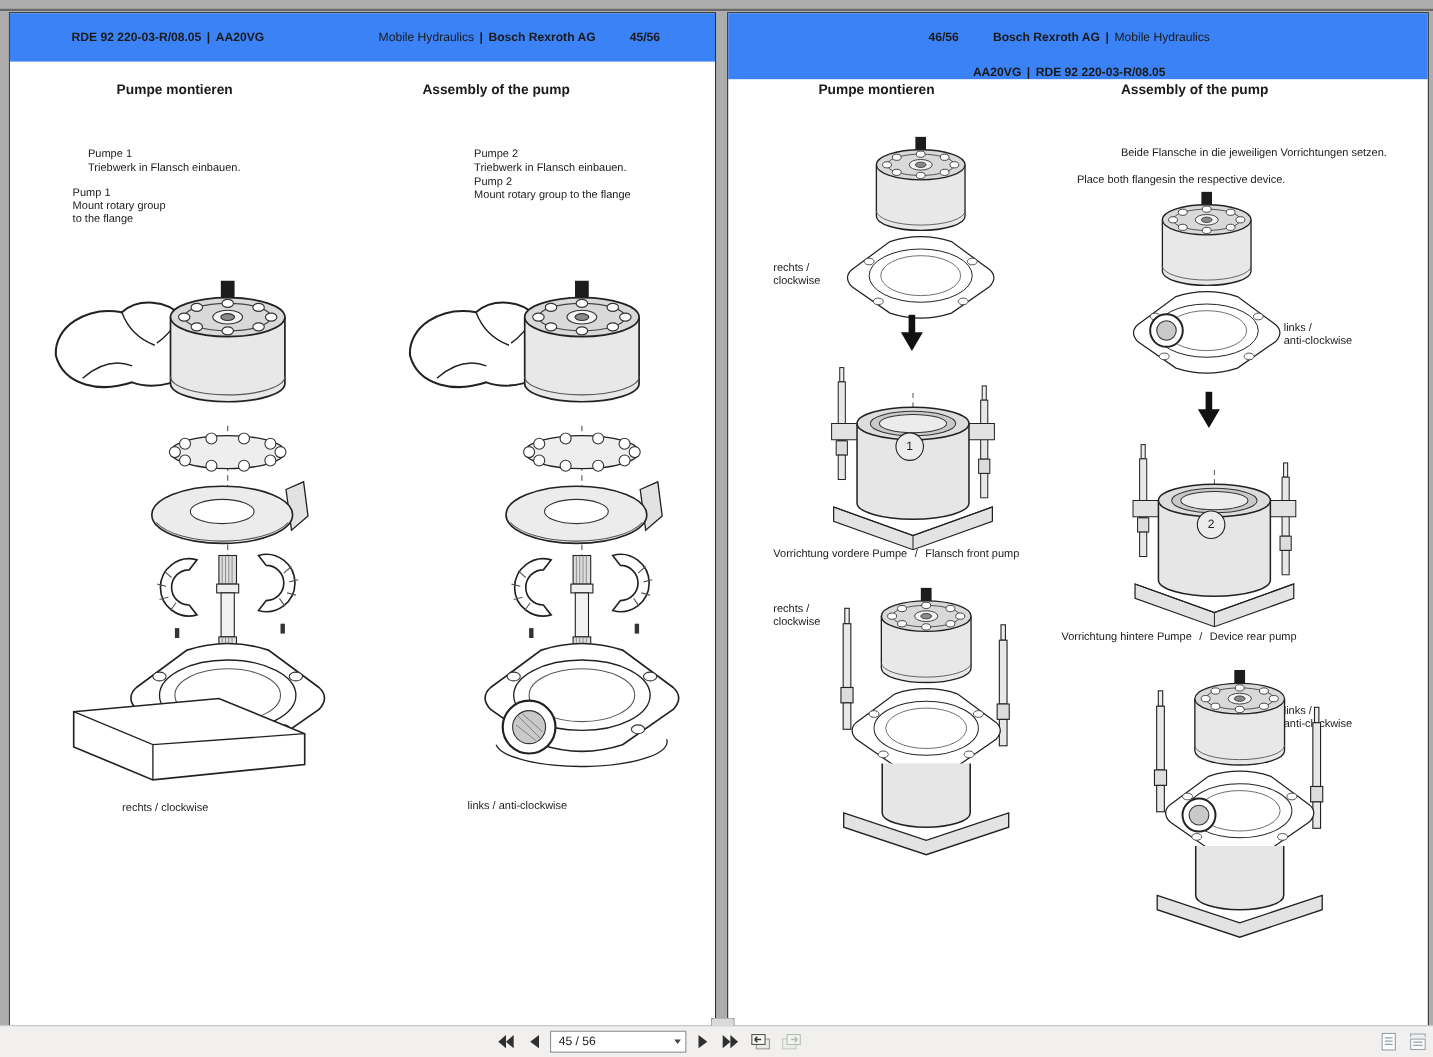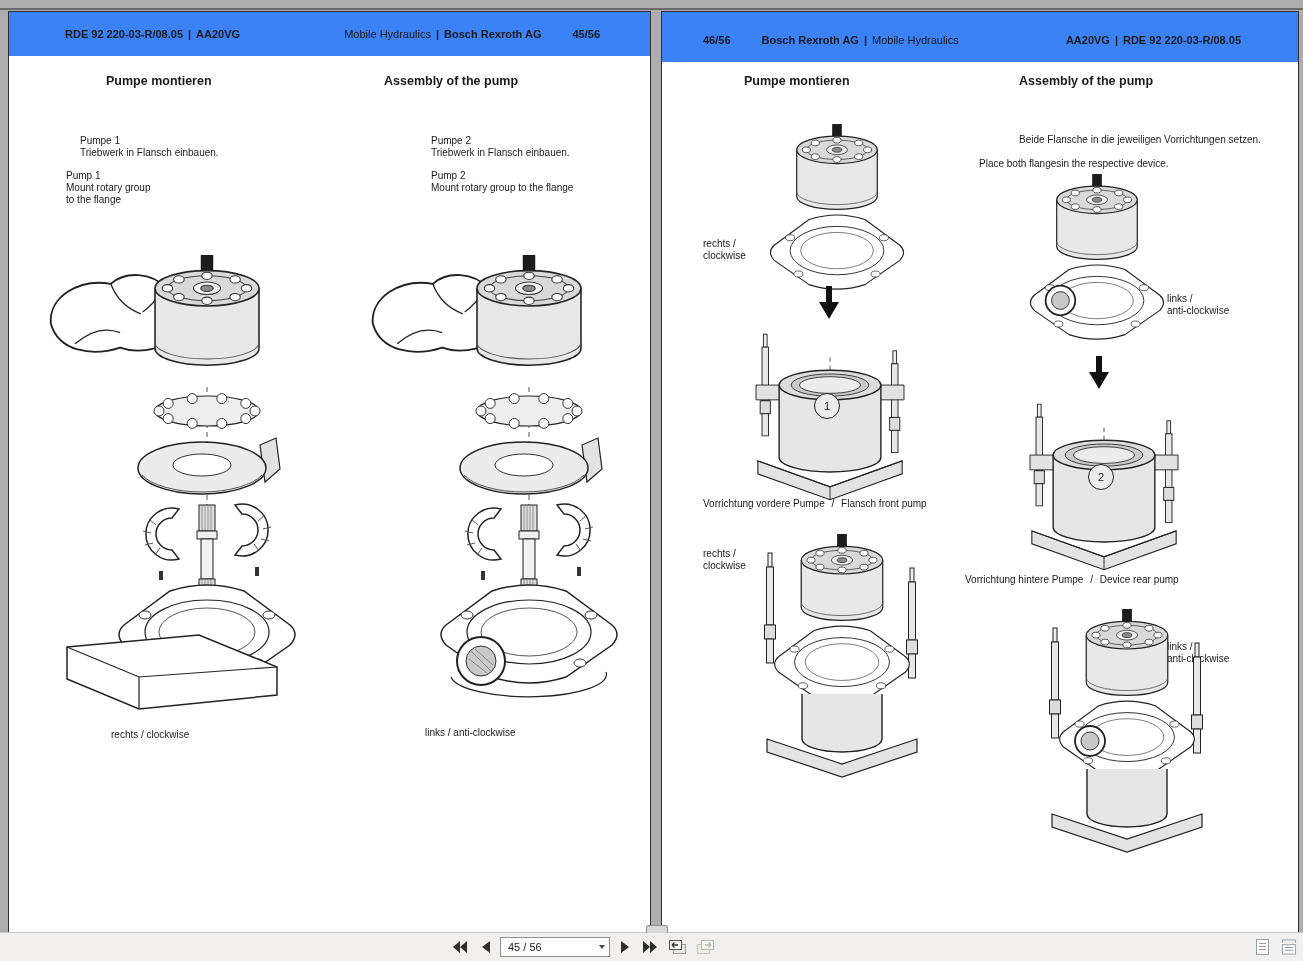--- a/index.html
+++ b/index.html
@@ -16,21 +16,21 @@
     border:1px solid #2f2f2f;box-sizing:border-box;
   }
   .page-left{left:8px;width:643px;}
   .page-right{left:661px;width:638px;}
   .ph{
     position:absolute;left:0;top:0;right:0;height:44px;background:#3b82f6;
     display:flex;align-items:center;justify-content:space-between;
     font-size:11px;white-space:nowrap;
   }
   .page-left .ph{padding:0 50px 0 56px;}
-  .page-right .ph{padding:6px 57px 0 41px;}
+  .page-right .ph{padding:16px 57px 0 41px;flex-direction:column;}
   .ph .b{font-weight:bold;}
   .ph .grp{display:flex;gap:5px;align-items:center;}
   .ph .wide-gap{margin-left:26px;}
   .t-abs{position:absolute;white-space:nowrap;}
   .h2{font-size:12.5px;font-weight:bold;margin-left:40px;}
   .body-txt{font-size:10px;line-height:12px;}
   .cap{font-size:10px;}
   .badge{
     position:absolute;width:24px;height:24px;border:1.5px solid #222;border-radius:50%;
     background:#ececec;display:flex;align-items:center;justify-content:center;
@@ -42,21 +42,21 @@
     position:absolute;left:0;right:0;bottom:0;height:28px;background:#f1f0ef;
     border-top:1px solid #c6c6c6;
   }
   .grip{
     position:absolute;left:646px;top:-8px;width:22px;height:8px;background:#d9d9d9;
     border:1px solid #8e8e8e;border-bottom:none;border-radius:3px 3px 0 0;box-sizing:border-box;
   }
   .nav{position:absolute;left:450px;top:3px;display:flex;align-items:center;gap:5px;}
   .navbtn{width:20px;height:21px;display:flex;align-items:center;justify-content:center;cursor:default;}
   .combo{
-    width:110px;height:20px;background:#fff;border:1px solid #8f8f8f;box-sizing:border-box;
+    width:124px;height:20px;background:#fff;border:1px solid #8f8f8f;box-sizing:border-box;
     display:flex;align-items:center;font-size:11px;position:relative;
   }
   .combo .val{padding-left:7px;flex:1;}
   .combo .caret{
     width:15px;height:100%;display:flex;align-items:center;justify-content:center;
   }
   .caret-glyph{width:0;height:0;border-left:3.5px solid transparent;border-right:3.5px solid transparent;border-top:4px solid #444;}
   .viewbtn{width:24px;height:21px;display:flex;align-items:center;justify-content:center;}
   .mode-icons{position:absolute;right:6px;top:5px;display:flex;gap:11px;}
   .mode-icon{width:16px;height:18px;display:flex;align-items:center;justify-content:center;}
@@ -183,21 +183,21 @@
   </div>
   <div class="t-abs body-txt" style="left:57px;top:158px;">
     <div>Pump 1</div>
     <div>Mount rotary group</div>
     <div>to the flange</div>
   </div>
   <div class="t-abs body-txt" style="left:422px;top:123px;">
     <div>Pumpe 2</div>
     <div>Triebwerk in Flansch einbauen.</div>
   </div>
-  <div class="t-abs body-txt" style="left:422px;top:158px;">
+  <div class="t-abs body-txt" style="left:422px;top:148px;">
     <div>Pump 2</div>
     <div>Mount rotary group to the flange</div>
   </div>
 
   <div class="t-abs" style="left:30px;top:235px;">
     <svg width="270" height="475" viewBox="0 0 270 475">
       <line x1="168" y1="140" x2="168" y2="330" stroke="#555" stroke-dasharray="5,4"></line>
       <use href="#s-hand" x="8" y="18" width="150" height="108"></use>
       <use href="#s-barrel" x="100" y="8" width="136" height="130"></use>
       <use href="#s-ballring" x="112" y="146" width="112" height="37"></use>

